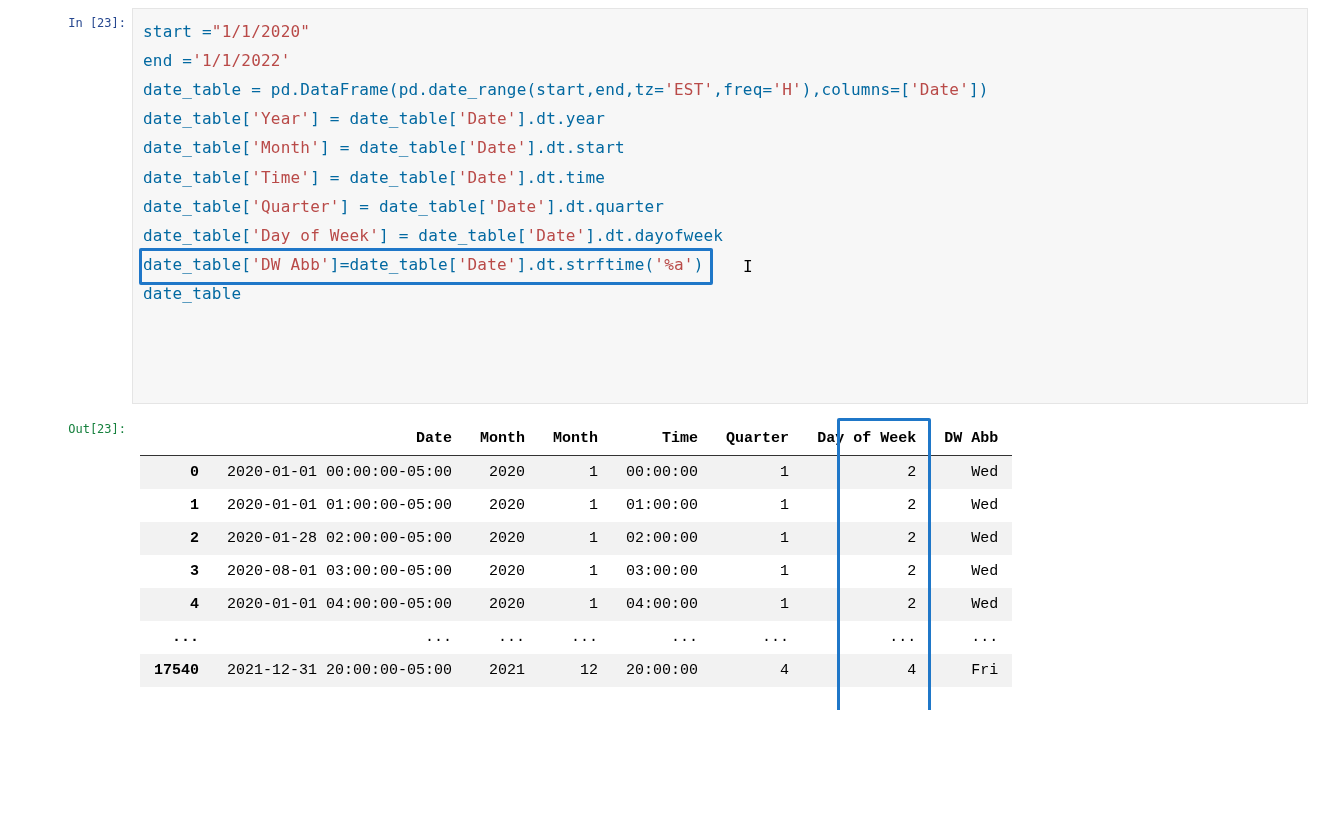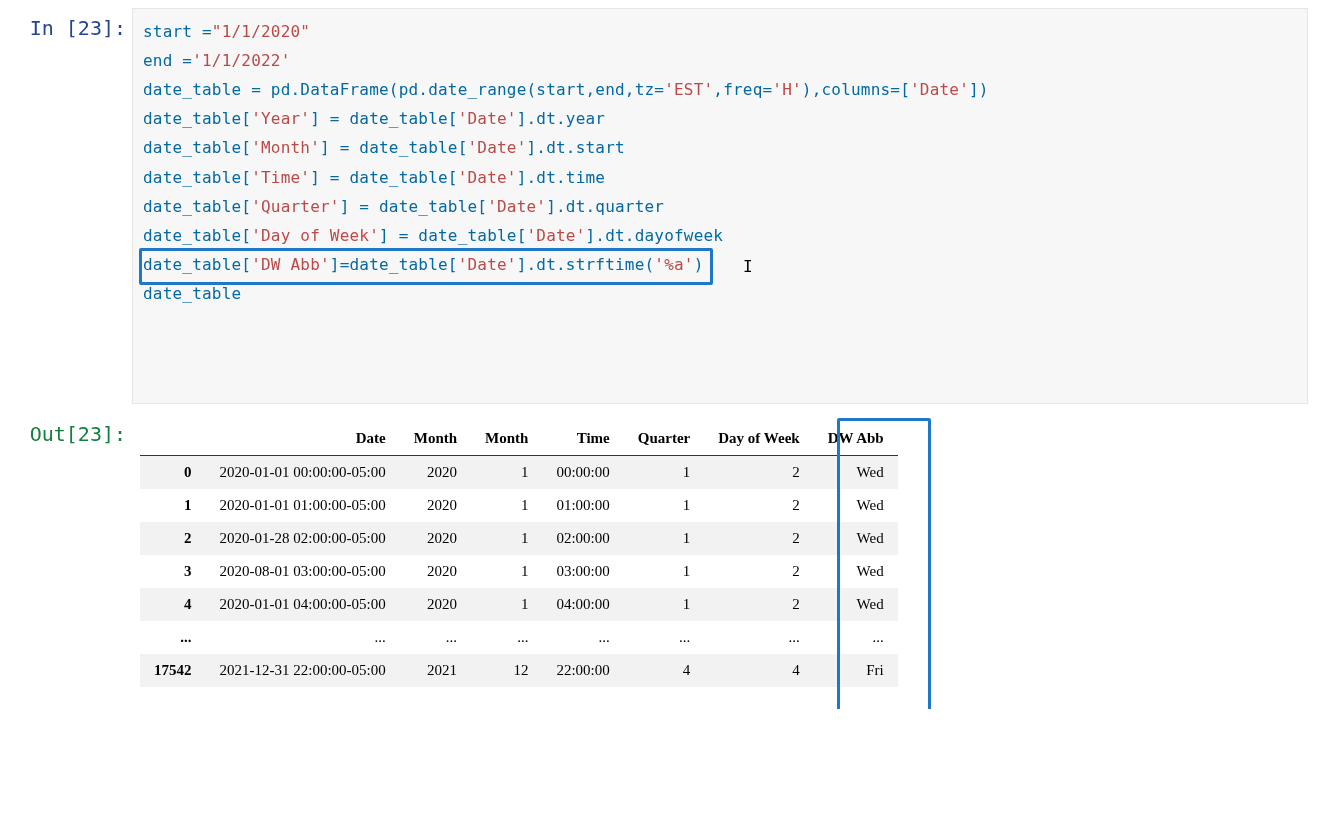--- a/index.html
+++ b/index.html
@@ -12,21 +12,21 @@
   }
   .cell {
     display: flex;
     align-items: flex-start;
     margin-bottom: 10px;
   }
   .prompt {
     flex: 0 0 110px;
     padding: 8px 6px 0 0;
     font-family: "DejaVu Sans Mono", monospace;
-    font-size: 20px;
+    font-size: 12px;
     text-align: right;
   }
   .prompt-in { color: #26478f; }
   .prompt-out { color: #15803d; }
   .input-area {
     flex: 1;
     background: #f7f7f7;
     border: 1px solid #e5e5e5;
     padding: 8px 10px;
     font-family: "DejaVu Sans Mono", monospace;
@@ -41,21 +41,21 @@
   .code-str   { color: #b94a48; }
   .box-hl {
     position: absolute;
     border: 3px solid #1f77c8;
     border-radius: 2px;
     pointer-events: none;
   }
   .output-area {
     flex: 1;
     padding-top: 8px;
-    font-family: Liberation Serif, serif;
+    font-family: Liberation Mono, monospace;
     font-size: 15px;
   }
   table.df {
     border-collapse: collapse;
     margin-left: 8px;
     position: relative;
   }
   table.df th, table.df td {
     padding: 8px 14px;
     text-align: right;
@@ -177,25 +177,25 @@
               <th>...</th>
               <td>...</td>
               <td>...</td>
               <td>...</td>
               <td>...</td>
               <td>...</td>
               <td>...</td>
               <td>...</td>
             </tr>
             <tr class="even">
-              <th>17542</th>
-              <td>2021-12-31 22:00:00-05:00</td>
+              <th>17540</th>
+              <td>2021-12-31 20:00:00-05:00</td>
               <td>2021</td>
               <td>12</td>
-              <td>22:00:00</td>
+              <td>20:00:00</td>
               <td>4</td>
               <td>4</td>
               <td>Fri</td>
             </tr>
           </tbody>
       </table>
       <div class="col-hl" id="col-hl" style="left: 705.422px; top: -4px; width: 87.7656px; height: 337px;"></div>
     </div>
   </div>
 </div>

